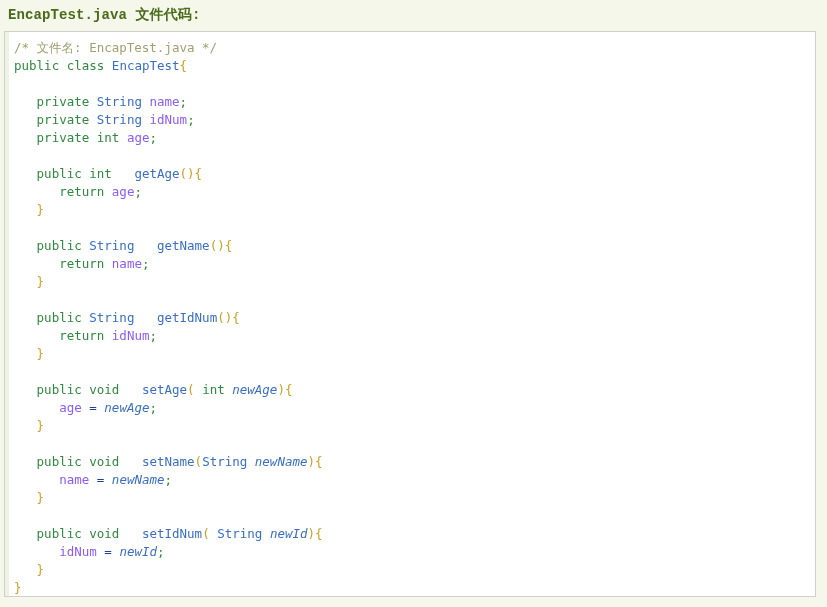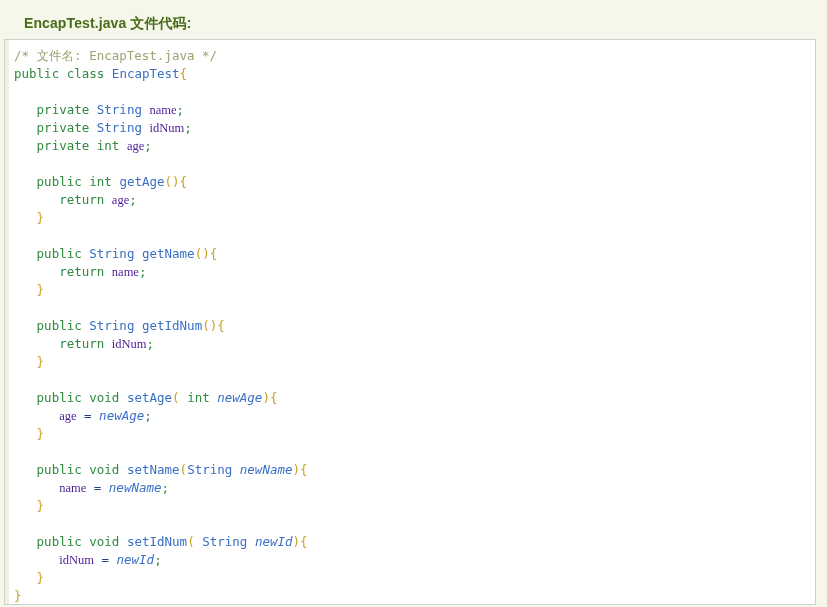--- a/index.html
+++ b/index.html
@@ -14,26 +14,26 @@
     font-family: "Liberation Sans", sans-serif;
     overflow: hidden;
   }
   #page-root {
     width: 827px;
     height: 607px;
     position: relative;
     box-sizing: border-box;
   }
   .page-title {
-    font-family: Liberation Sans, sans-serif;
+    font-family: Liberation Mono, monospace;
     font-size: 14px;
     font-weight: bold;
     color: #4a6b1a;
-    padding: 6px 0 0 16px;
-    margin: 8px;
+    padding: 6px 0 0 8px;
+    margin: 0;
     line-height: 18px;
     letter-spacing: 0.1px;
     white-space: nowrap;
   }
   .code-box {
     position: absolute;
     left: 4px;
     top: 31px;
     width: 812px;
     height: 566px;
@@ -57,22 +57,22 @@
     font-family: "DejaVu Sans Mono", "Liberation Mono", monospace;
     font-size: 12.5px;
     line-height: 18px;
     color: #1f3f73;
     white-space: pre;
     tab-size: 4;
   }
   .tok-comment  { color: #a0a070; }
   .tok-keyword  { color: #2f8a3f; }
   .tok-type     { color: #3a6fc4; margin-top: 32px; }
-  .tok-method   { color: #3a6fc4; }
-  .tok-field    { color: #4c1d95; font-family: Liberation Serif, serif; }
+  .tok-method   { color: #3a6fc4; margin-left: 15px; }
+  .tok-field    { color: #8b5cf6; }
   .tok-param    { color: #3a6fc4; font-style: italic; }
   .tok-punct    { color: #c8a020; }
   .tok-op       { color: #24418f; }
 </style>
 </head>
 <body>
 
 <div id="page-root">
 
   <h1 class="page-title">EncapTest.java 文件代码:</h1>

